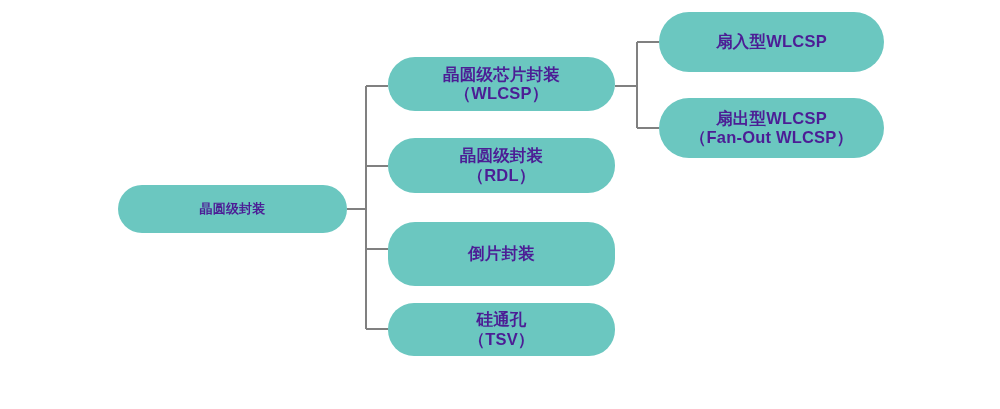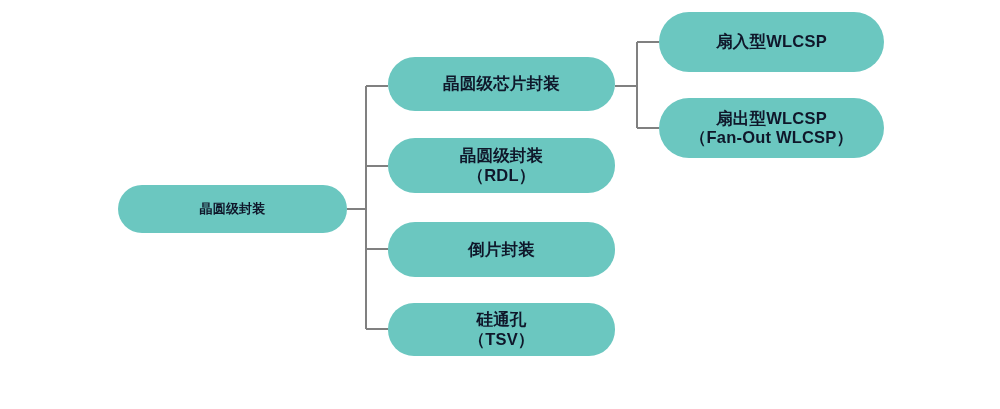--- a/index.html
+++ b/index.html
@@ -27,21 +27,21 @@
     pointer-events: none;
   }
   .node {
     position: absolute;
     box-sizing: border-box;
     display: flex;
     flex-direction: column;
     align-items: center;
     justify-content: center;
     background: #6BC7C0;
-    color: #0f172a;
+    color: #4c1d95;
     border-radius: 26px;
     text-align: center;
     line-height: 1.16;
     font-weight: bold;
     letter-spacing: 0.2px;
     -webkit-font-smoothing: antialiased;
   }
   .node .line-1,
   .node .line-2 {
     display: block;
@@ -59,21 +59,21 @@
   
   .node.level-2 {
     left: 388px;
     width: 227px;
     height: 54px;
     border-radius: 29px;
     font-size: 16.5px;
   }
   .node.level-2.pos-0 { top: 57px; }
   .node.level-2.pos-1 { top: 138px; height: 55px; border-radius: 27px; }
-  .node.level-2.pos-2 { top: 222px; height: 55px; border-radius: 27px; }
+  .node.level-2.pos-2 { top: 222px; height: 64px; border-radius: 27px; }
   .node.level-2.pos-3 { top: 303px; height: 53px; border-radius: 26px; align-items: center; }
   
   .node.level-3 {
     left: 659px;
     width: 225px;
     height: 60px;
     border-radius: 30px;
     font-size: 16.5px;
   }
   .node.level-3.pos-0 { top: 12px; }
@@ -104,20 +104,21 @@
       <line x1="637" y1="128" x2="659" y2="128"></line>
     </g>
   </svg>
 
   <div class="node level-1">
     <span class="line-1">晶圆级封装</span>
   </div>
 
   <div class="node level-2 pos-0">
     <span class="line-1">晶圆级芯片封装</span>
+    <span class="line-2">（WLCSP）</span>
   </div>
   <div class="node level-2 pos-1">
     <span class="line-1">晶圆级封装</span>
     <span class="line-2">（RDL）</span>
   </div>
   <div class="node level-2 pos-2">
     <span class="line-1">倒片封装</span>
   </div>
   <div class="node level-2 pos-3">
     <span class="line-1">硅通孔</span>

